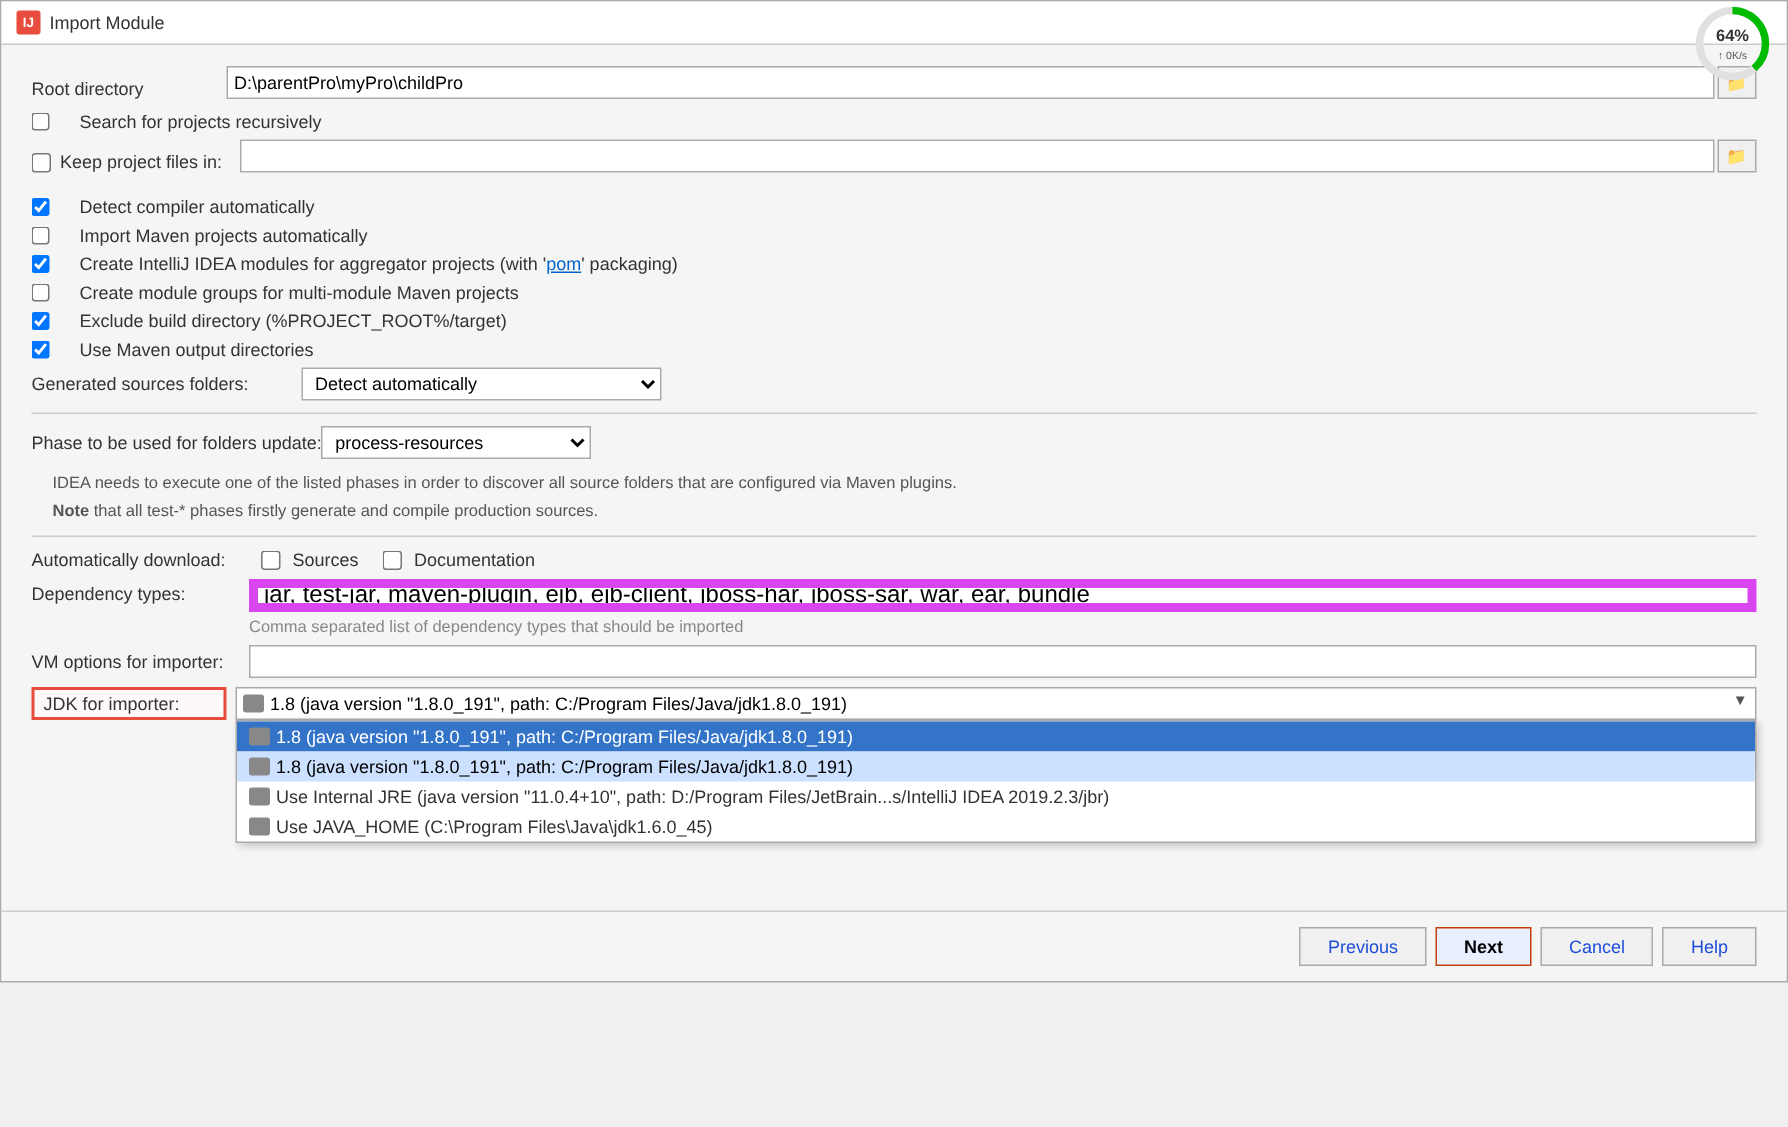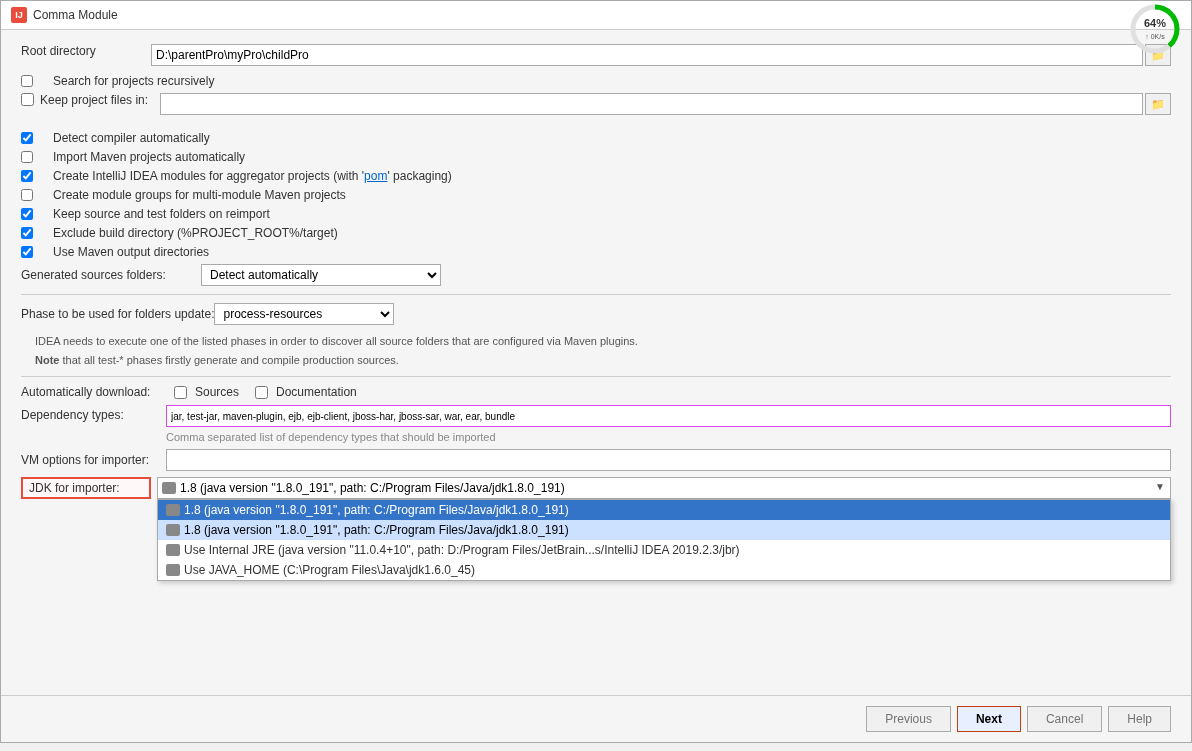--- a/index.html
+++ b/index.html
@@ -6,21 +6,21 @@
     body {
       font-family: 'Segoe UI', Tahoma, Arial, sans-serif;
       font-size: 12px;
       background: #f0f0f0;
       width: 1192px;
       height: 751px;
       overflow: hidden;
     }
     .window {
       width: 1192px;
-      height: 743px;
+      height: 655px;
       background: #f5f5f5;
       border: 1px solid #aaa;
       display: flex;
       flex-direction: column;
     }
     .title-bar {
       background: #fff;
       border-bottom: 1px solid #ccc;
       padding: 6px 10px;
       display: flex;
@@ -57,21 +57,21 @@
       height: 52px;
     }
     .content {
       flex: 1;
       padding: 14px 20px;
       overflow-y: auto;
       background: #f5f5f5;
     }
     .form-row {
       display: flex;
-      align-items: flex-start;
+      align-items: flex-end;
       margin-bottom: 8px;
     }
     .form-label {
       min-width: 130px;
       color: #333;
       font-size: 12px;
     }
     .text-input {
       flex: 1;
       height: 22px;
@@ -164,24 +164,24 @@
     }
     .dep-types-label {
       min-width: 145px;
       font-size: 12px;
       color: #333;
       padding-top: 3px;
     }
     .dep-types-input {
       flex: 1;
       height: 22px;
-      border: 1px solid #d946ef;
+      border: 6px solid #d946ef;
       background: #fff;
       padding: 2px 4px;
-      font-size: 10px;
+      font-size: 16px;
     }
     .dep-hint {
       font-size: 11px;
       color: #888;
       margin-left: 145px;
       margin-bottom: 6px;
     }
     .vm-row {
       display: flex;
       align-items: center;
@@ -266,21 +266,21 @@
       justify-content: flex-end;
       align-items: center;
       gap: 6px;
     }
     .footer-btn {
       padding: 5px 18px;
       font-size: 12px;
       border: 1px solid #aaa;
       background: #f0f0f0;
       cursor: pointer;
-      color: #737373;
+      color: #1d4ed8;
     }
     .footer-btn.primary {
       background: #e8f0ff;
       border: 1px solid #c2410c;
       color: #000;
       font-weight: bold;
     }
     hr.divider {
       border: none;
       border-top: 1px solid #ccc;
@@ -289,21 +289,21 @@
   </style>
 </head>
 <body>
 
 <div class="window">
 
   <div class="title-bar">
     <div class="title-bar-icon">
       <span>IJ</span>
     </div>
-    <span class="title-bar-text">Comma Module</span>
+    <span class="title-bar-text">Import Module</span>
 
     <div class="gauge">
       <svg viewBox="0 0 52 52">
         <circle cx="26" cy="26" r="22" fill="none" stroke="#e0e0e0" stroke-width="5"></circle>
         <circle cx="26" cy="26" r="22" fill="none" stroke="#00bb00" stroke-width="5" stroke-dasharray="87.96 138.23" stroke-dashoffset="34.6" transform="rotate(-90 26 26)"></circle>
         <text x="26" y="24" text-anchor="middle" font-size="11" font-weight="bold" fill="#333">64%</text>
         <text x="26" y="36" text-anchor="middle" font-size="7" fill="#555">↑ 0K/s</text>
       </svg>
     </div>
   </div>
@@ -345,24 +345,20 @@
     <div class="checkbox-row">
       <input type="checkbox" id="cb_intellij" checked="" style="">
       <label for="cb_intellij" class="checkbox-label">Create IntelliJ IDEA modules for aggregator projects (with '<span class="link-text">pom</span>' packaging)</label>
     </div>
 
     <div class="checkbox-row">
       <input type="checkbox" id="cb_groups" style="">
       <label for="cb_groups" class="checkbox-label">Create module groups for multi-module Maven projects</label>
     </div>
 
-    <div class="checkbox-row">
-      <input type="checkbox" id="cb_source" checked="" style="">
-      <label for="cb_source" class="checkbox-label">Keep source and test folders on reimport</label>
-    </div>
 
     <div class="checkbox-row">
       <input type="checkbox" id="cb_exclude" checked="" style="">
       <label for="cb_exclude" class="checkbox-label">Exclude build directory (%PROJECT_ROOT%/target)</label>
     </div>
 
     <div class="checkbox-row">
       <input type="checkbox" id="cb_output" checked="" style="">
       <label for="cb_output" class="checkbox-label">Use Maven output directories</label>
     </div>

